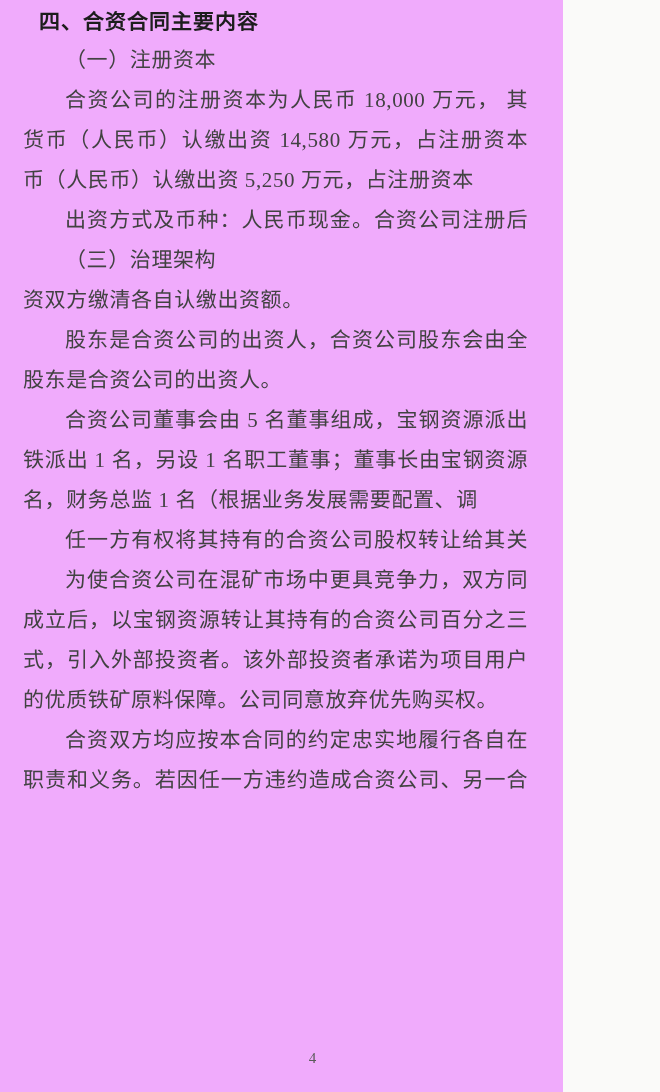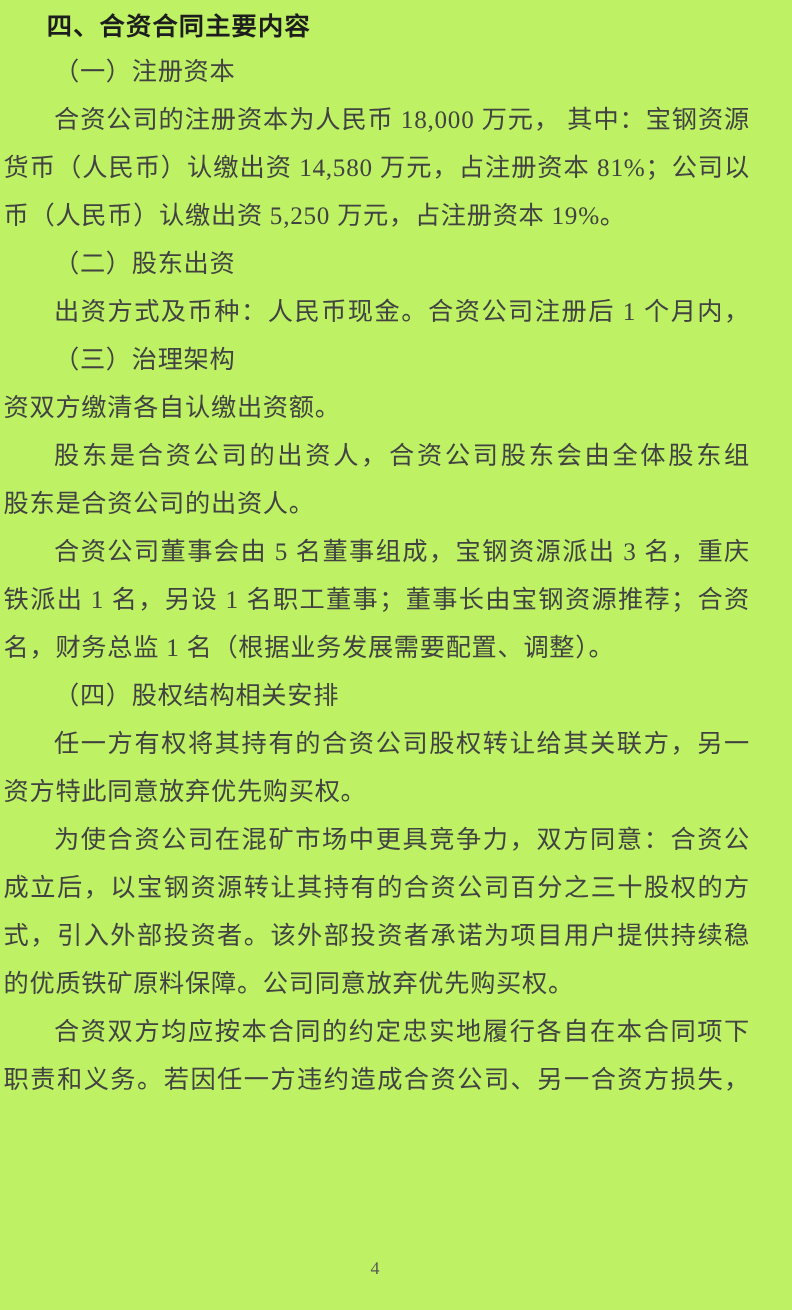--- a/index.html
+++ b/index.html
@@ -8,38 +8,39 @@
     background: #fafaf9;
   }
   body {
     width: 660px;
     height: 1092px;
     overflow: hidden;
     font-family: "Liberation Serif", "DejaVu Serif", serif;
   }
   .page {
     position: relative;
-    width: 660px;
+    width: 563px;
     height: 1092px;
-    background: #bef264;
+    background: #f0abfc;
     color: #414141;
   }
   .doc-title {
     margin: 0;
     padding: 7px 35px 0 39px;
     font-size: 21px;
     line-height: 30px;
     font-weight: bold;
     color: #1d1d1d;
     letter-spacing: 1px;
     white-space: nowrap;
   }
   .doc-body {
     margin-top: 3px;
     padding: 0 35px 0 3px; 
+    margin-left: 20px;
   }
   .line {
     font-size: 21px;
     line-height: 40px;
     height: 40px;
     letter-spacing: 0.6px;
     color: #424242;
     text-align: left;
     overflow: hidden;
   }
@@ -67,32 +68,29 @@
 <body>
 
 <div class="page">
   <h1 class="doc-title">四、合资合同主要内容</h1>
 
   <div class="doc-body">
       <div class="line indent">（一）注册资本</div>
       <div class="line indent fill">合资公司的注册资本为人民币 18,000 万元， 其中：宝钢资源以</div>
       <div class="line fill">货币（人民币）认缴出资 14,580 万元，占注册资本 81%；公司以货</div>
       <div class="line">币（人民币）认缴出资 5,250 万元，占注册资本 19%。</div>
-      <div class="line indent">（二）股东出资</div>
       <div class="line indent fill">出资方式及币种：人民币现金。合资公司注册后 1 个月内，合</div>
       <div class="line indent">（三）治理架构</div>
       <div class="line">资双方缴清各自认缴出资额。</div>
       <div class="line indent fill">股东是合资公司的出资人，合资公司股东会由全体股东组成，</div>
       <div class="line">股东是合资公司的出资人。</div>
       <div class="line indent fill">合资公司董事会由 5 名董事组成，宝钢资源派出 3 名，重庆钢</div>
       <div class="line fill">铁派出 1 名，另设 1 名职工董事；董事长由宝钢资源推荐；合资公</div>
       <div class="line">名，财务总监 1 名（根据业务发展需要配置、调整）。</div>
-      <div class="line indent">（四）股权结构相关安排</div>
       <div class="line indent fill">任一方有权将其持有的合资公司股权转让给其关联方，另一合</div>
-      <div class="line">资方特此同意放弃优先购买权。</div>
       <div class="line indent fill">为使合资公司在混矿市场中更具竞争力，双方同意：合资公司</div>
       <div class="line fill">成立后，以宝钢资源转让其持有的合资公司百分之三十股权的方</div>
       <div class="line fill">式，引入外部投资者。该外部投资者承诺为项目用户提供持续稳定</div>
       <div class="line">的优质铁矿原料保障。公司同意放弃优先购买权。</div>
       <div class="line indent fill">合资双方均应按本合同的约定忠实地履行各自在本合同项下的</div>
       <div class="line fill">职责和义务。若因任一方违约造成合资公司、另一合资方损失，或</div>
     </div>
 
   <div class="page-number">4</div>
 </div>

